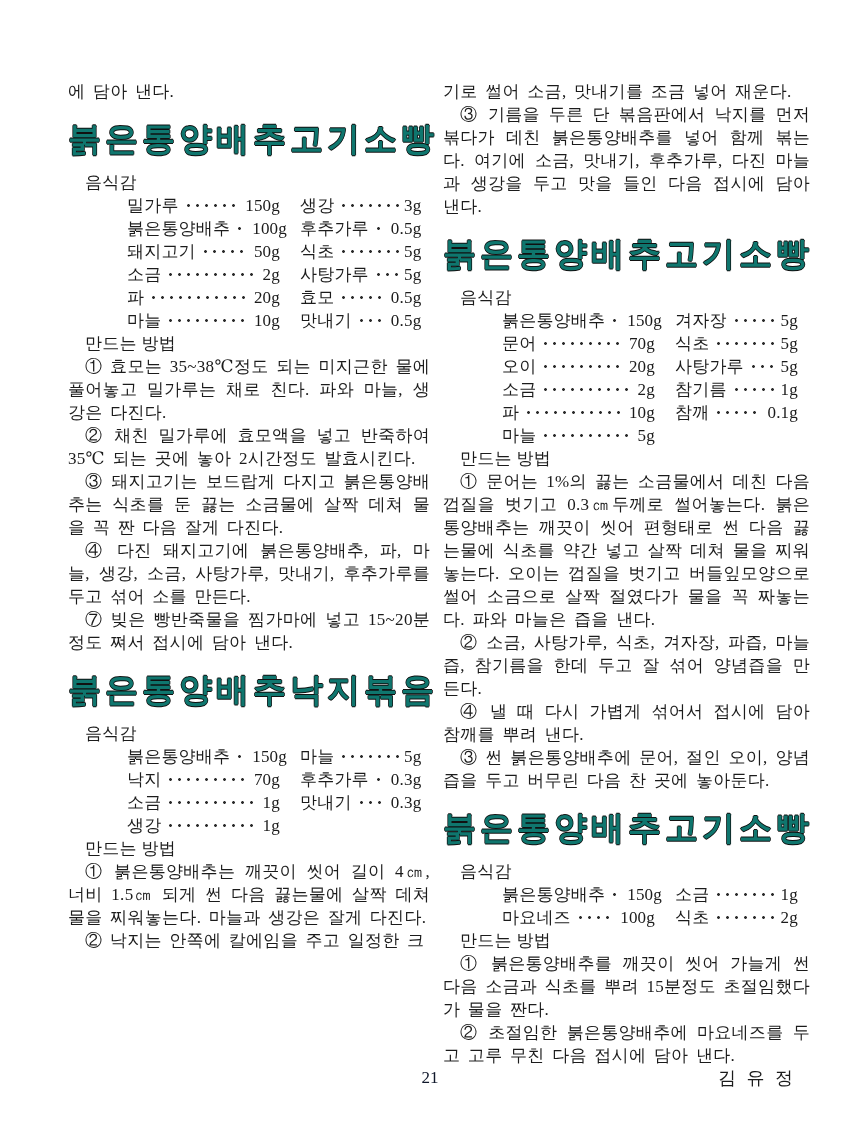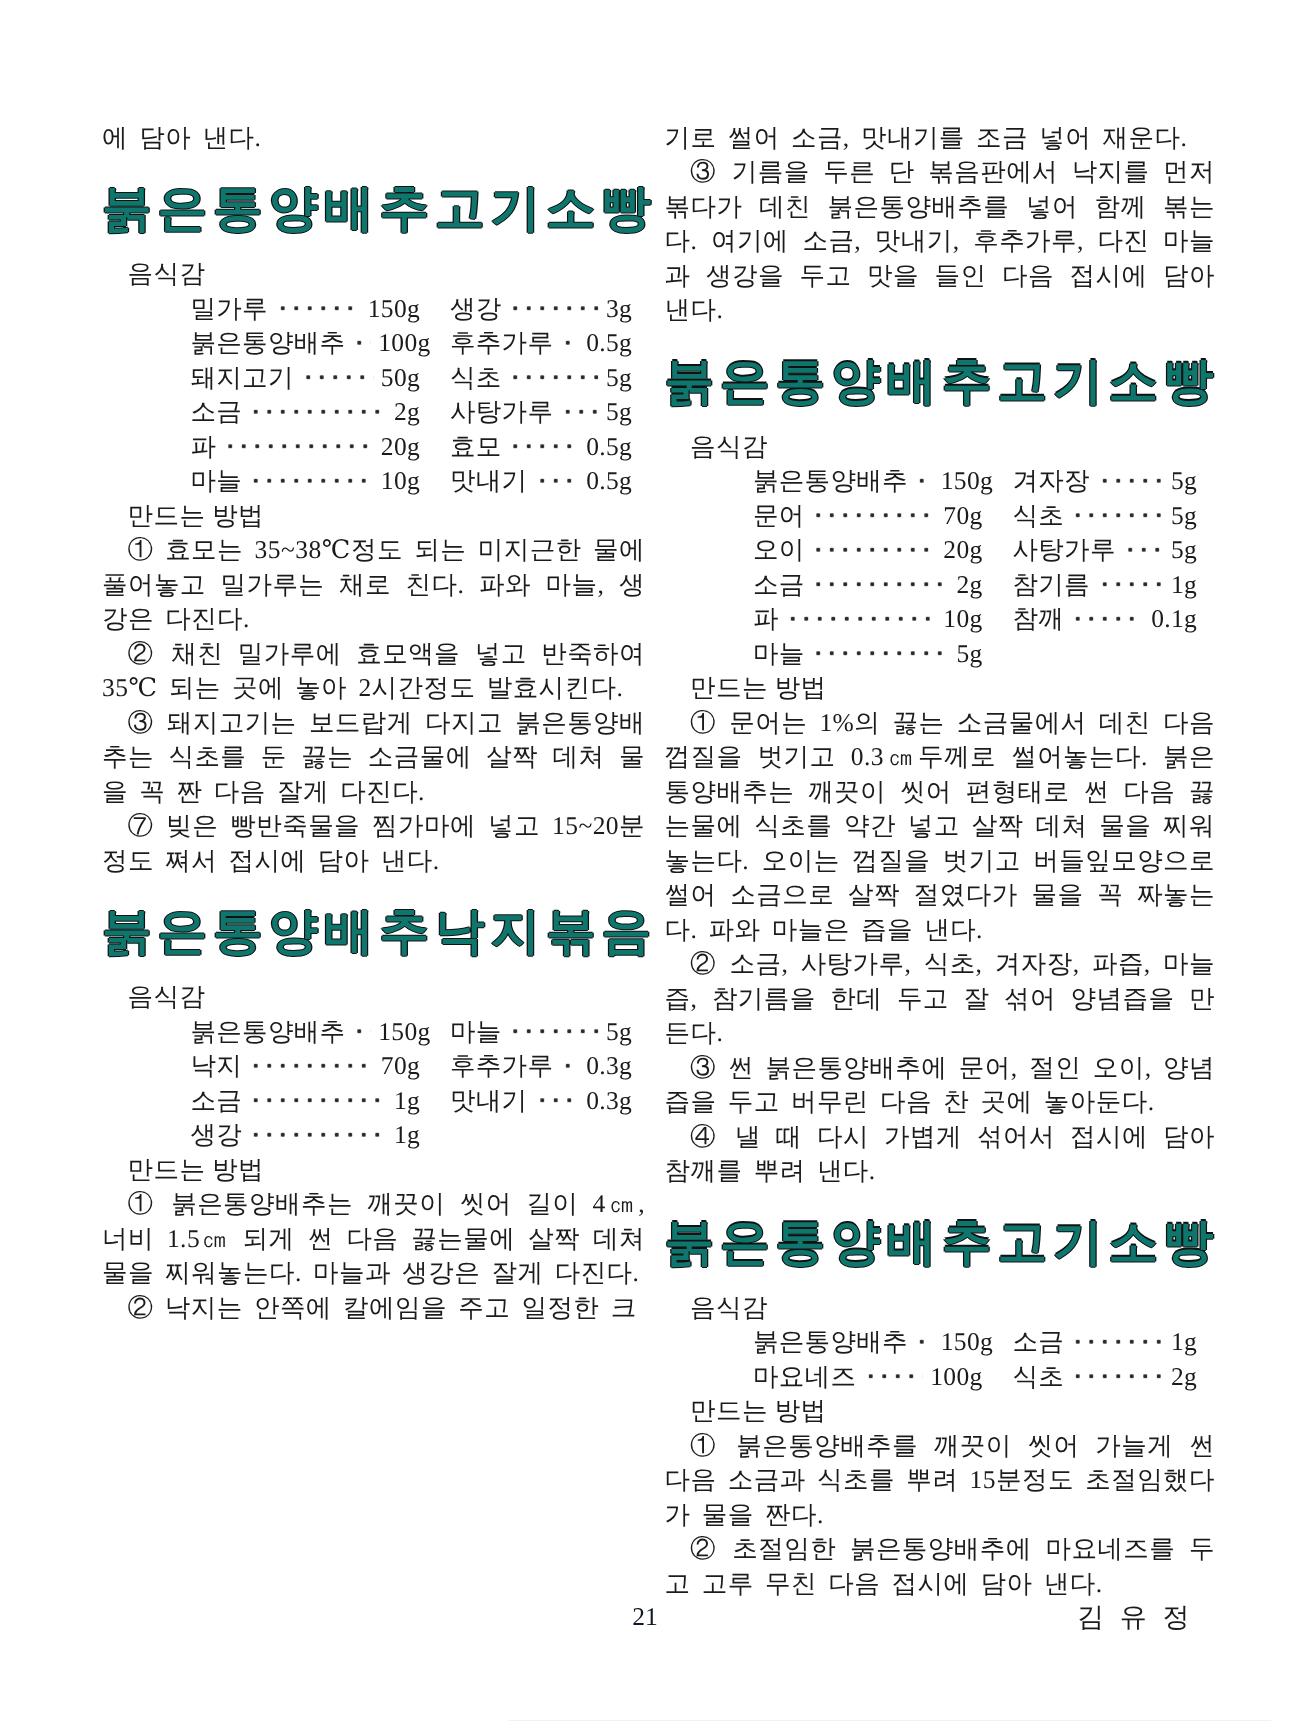--- a/index.html
+++ b/index.html
@@ -167,20 +167,21 @@
               <span class="ing-name">맛내기</span>
               <span class="leader"></span>
               <span class="ing-amt">0.5g</span>
             </div>
           </div>
         </div>
         <div class="section-label">만드는 방법</div>
         <p class="para step">① 효모는 35~38℃정도 되는 미지근한 물에 풀어놓고 밀가루는 채로 친다. 파와 마늘, 생강은 다진다.</p>
         <p class="para step">② 채친 밀가루에 효모액을 넣고 반죽하여 35℃ 되는 곳에 놓아 2시간정도 발효시킨다.</p>
         <p class="para step">③ 돼지고기는 보드랍게 다지고 붉은통양배추는 식초를 둔 끓는 소금물에 살짝 데쳐 물을 꼭 짠 다음 잘게 다진다.</p>
+        <p class="para step">④ 다진 돼지고기에 붉은통양배추, 파, 마늘, 생강, 소금, 사탕가루, 맛내기, 후추가루를 두고 섞어 소를 만든다.</p>
         <p class="para step">⑦ 빚은 빵반죽물을 찜가마에 넣고 15~20분정도 쪄서 접시에 담아 낸다.</p>
         <h2 class="recipe-title">붉은통양배추낙지볶음</h2>
         <div class="section-label">음식감</div>
         <div class="ingredients">
           <div class="ing-col ing-col-1">
             <div class="ing-row">
               <span class="ing-name">붉은통양배추</span>
               <span class="leader"></span>
               <span class="ing-amt">150g</span>
             </div>
@@ -284,22 +285,22 @@
             <div class="ing-row">
               <span class="ing-name">참깨</span>
               <span class="leader"></span>
               <span class="ing-amt">0.1g</span>
             </div>
           </div>
         </div>
         <div class="section-label">만드는 방법</div>
         <p class="para step">① 문어는 1%의 끓는 소금물에서 데친 다음 껍질을 벗기고 0.3㎝두께로 썰어놓는다. 붉은통양배추는 깨끗이 씻어 편형태로 썬 다음 끓는물에 식초를 약간 넣고 살짝 데쳐 물을 찌워놓는다. 오이는 껍질을 벗기고 버들잎모양으로 썰어 소금으로 살짝 절였다가 물을 꼭 짜놓는다. 파와 마늘은 즙을 낸다.</p>
         <p class="para step">② 소금, 사탕가루, 식초, 겨자장, 파즙, 마늘즙, 참기름을 한데 두고 잘 섞어 양념즙을 만든다.</p>
+        <p class="para step">④ 낼 때 다시 가볍게 섞어서 접시에 담아 참깨를 뿌려 낸다.</p>
         <p class="para step">③ 썬 붉은통양배추에 문어, 절인 오이, 양념즙을 두고 버무린 다음 찬 곳에 놓아둔다.</p>
-        <p class="para step">④ 낼 때 다시 가볍게 섞어서 접시에 담아 참깨를 뿌려 낸다.</p>
         <h2 class="recipe-title">붉은통양배추고기소빵</h2>
         <div class="section-label">음식감</div>
         <div class="ingredients">
           <div class="ing-col ing-col-1">
             <div class="ing-row">
               <span class="ing-name">붉은통양배추</span>
               <span class="leader"></span>
               <span class="ing-amt">150g</span>
             </div>
             <div class="ing-row">

